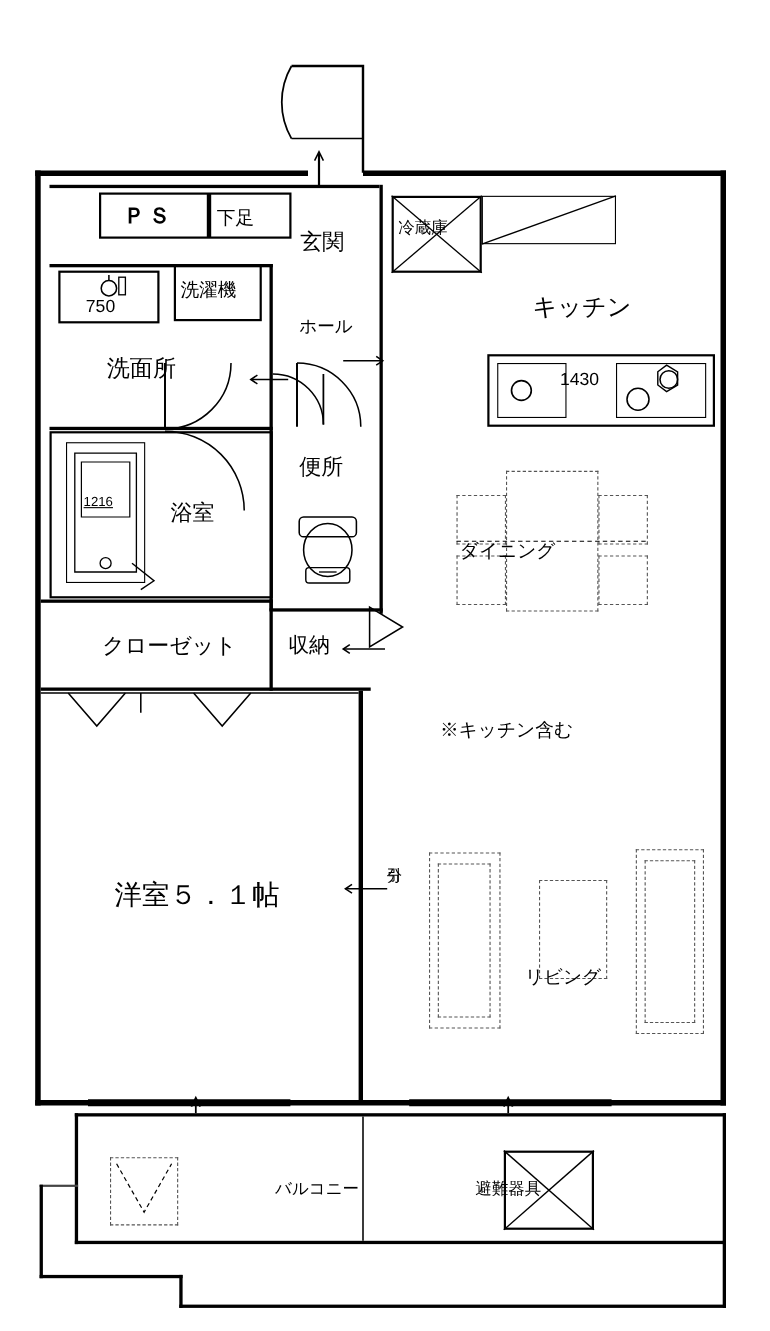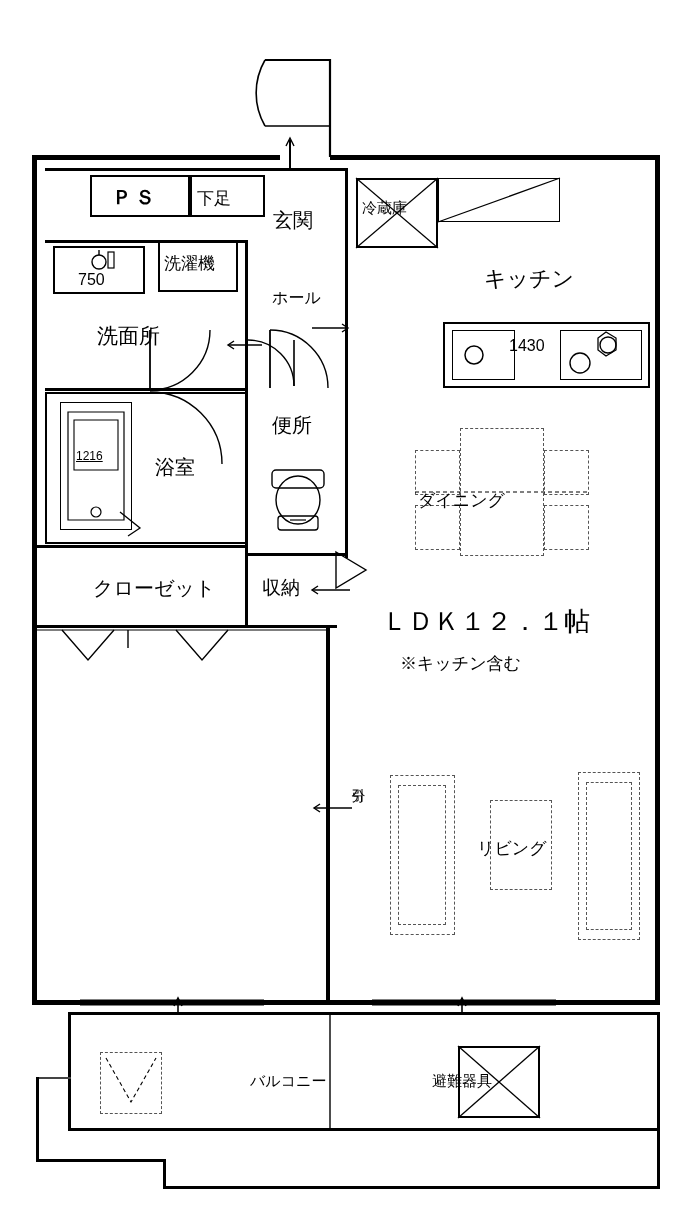--- a/index.html
+++ b/index.html
@@ -230,23 +230,23 @@
   <div class="lbl" style="left:362px; top:200px; font-size:15px;">冷蔵庫</div>
   <div class="lbl" style="left:484px; top:268px; font-size:22px;">キッチン</div>
   <div class="lbl" style="left:164px; top:255px; font-size:17px;">洗濯機</div>
   <div class="lbl" style="left:97px; top:325px; font-size:21px;">洗面所</div>
   <div class="lbl" style="left:272px; top:290px; font-size:16px;">ホール</div>
   <div class="lbl" style="left:272px; top:415px; font-size:20px;">便所</div>
   <div class="lbl" style="left:155px; top:457px; font-size:20px;">浴室</div>
   <div class="lbl" style="left:93px; top:578px; font-size:20px;">クローゼット</div>
   <div class="lbl" style="left:262px; top:578px; font-size:19px;">収納</div>
   <div class="lbl" style="left:418px; top:480px; font-size:17px;margin-top:12px;">ダイニング</div>
-  <div class="lbl" style="left:382px; top:608px; font-size:26px;">ＬＤＫ１２．１帖</div>
   <div class="lbl" style="left:400px; top:655px; font-size:17px;">※キッチン含む</div>
-  <div class="lbl" style="left:477px; top:840px; font-size:17px;">リビング</div>
+  <div class="lbl" style="left:104px; top:802px; font-size:25px;">洋室５．１帖</div>
+  <div class="lbl" style="left:477px; top:880px; font-size:17px;">リビング</div>
   <div class="lbl" style="left:250px; top:1073px; font-size:15px;">バルコニー</div>
   <div class="lbl" style="left:432px; top:1073px; font-size:15px;">避難器具</div>
 
   <div class="lbl" style="left:78px; top:272px; font-size:16px;text-align:right;">750</div>
   <div class="lbl" style="left:76px; top:450px; font-size:12px;text-decoration:underline;">1216</div>
   <div class="lbl" style="left:509px; top:338px; font-size:16px;">1430</div>
   <div class="lbl" style="left:352px; top:778px; font-size:14px; writing-mode:vertical-rl;">引分</div>
 
 </div>
 

